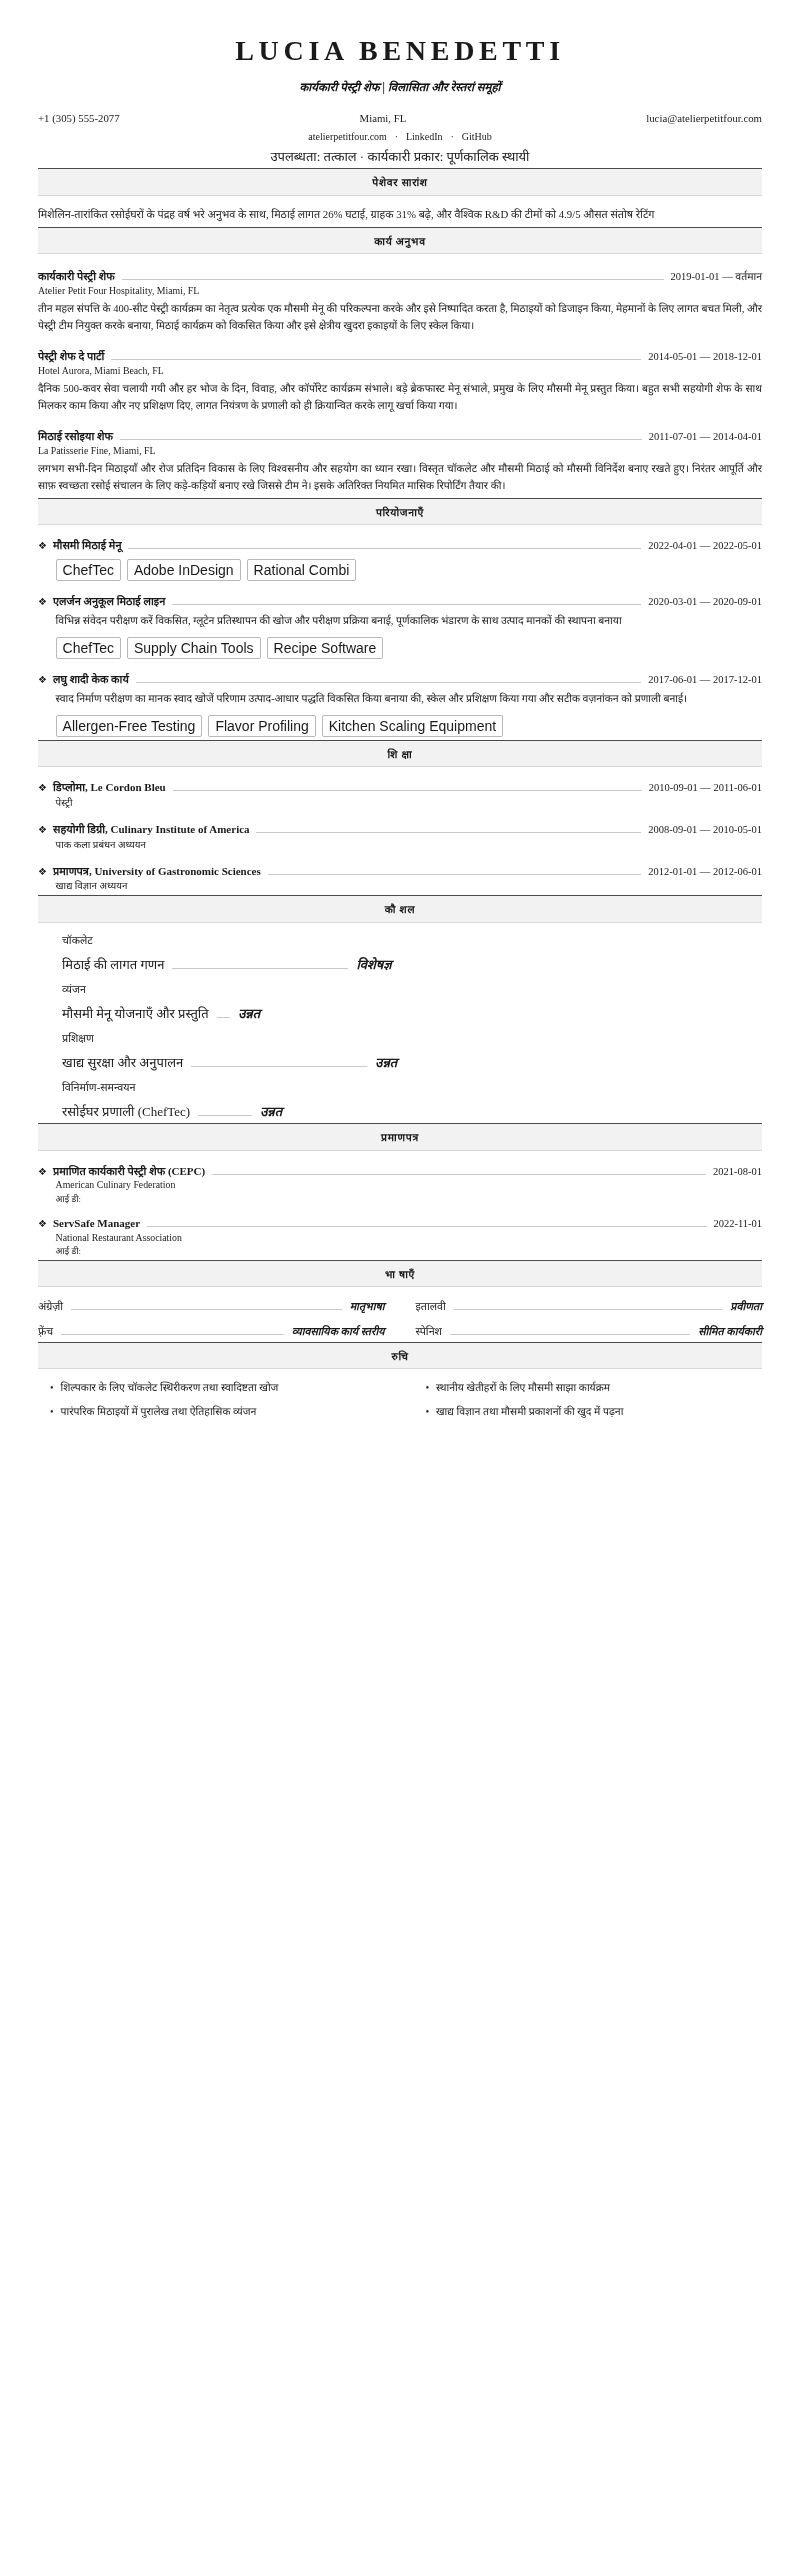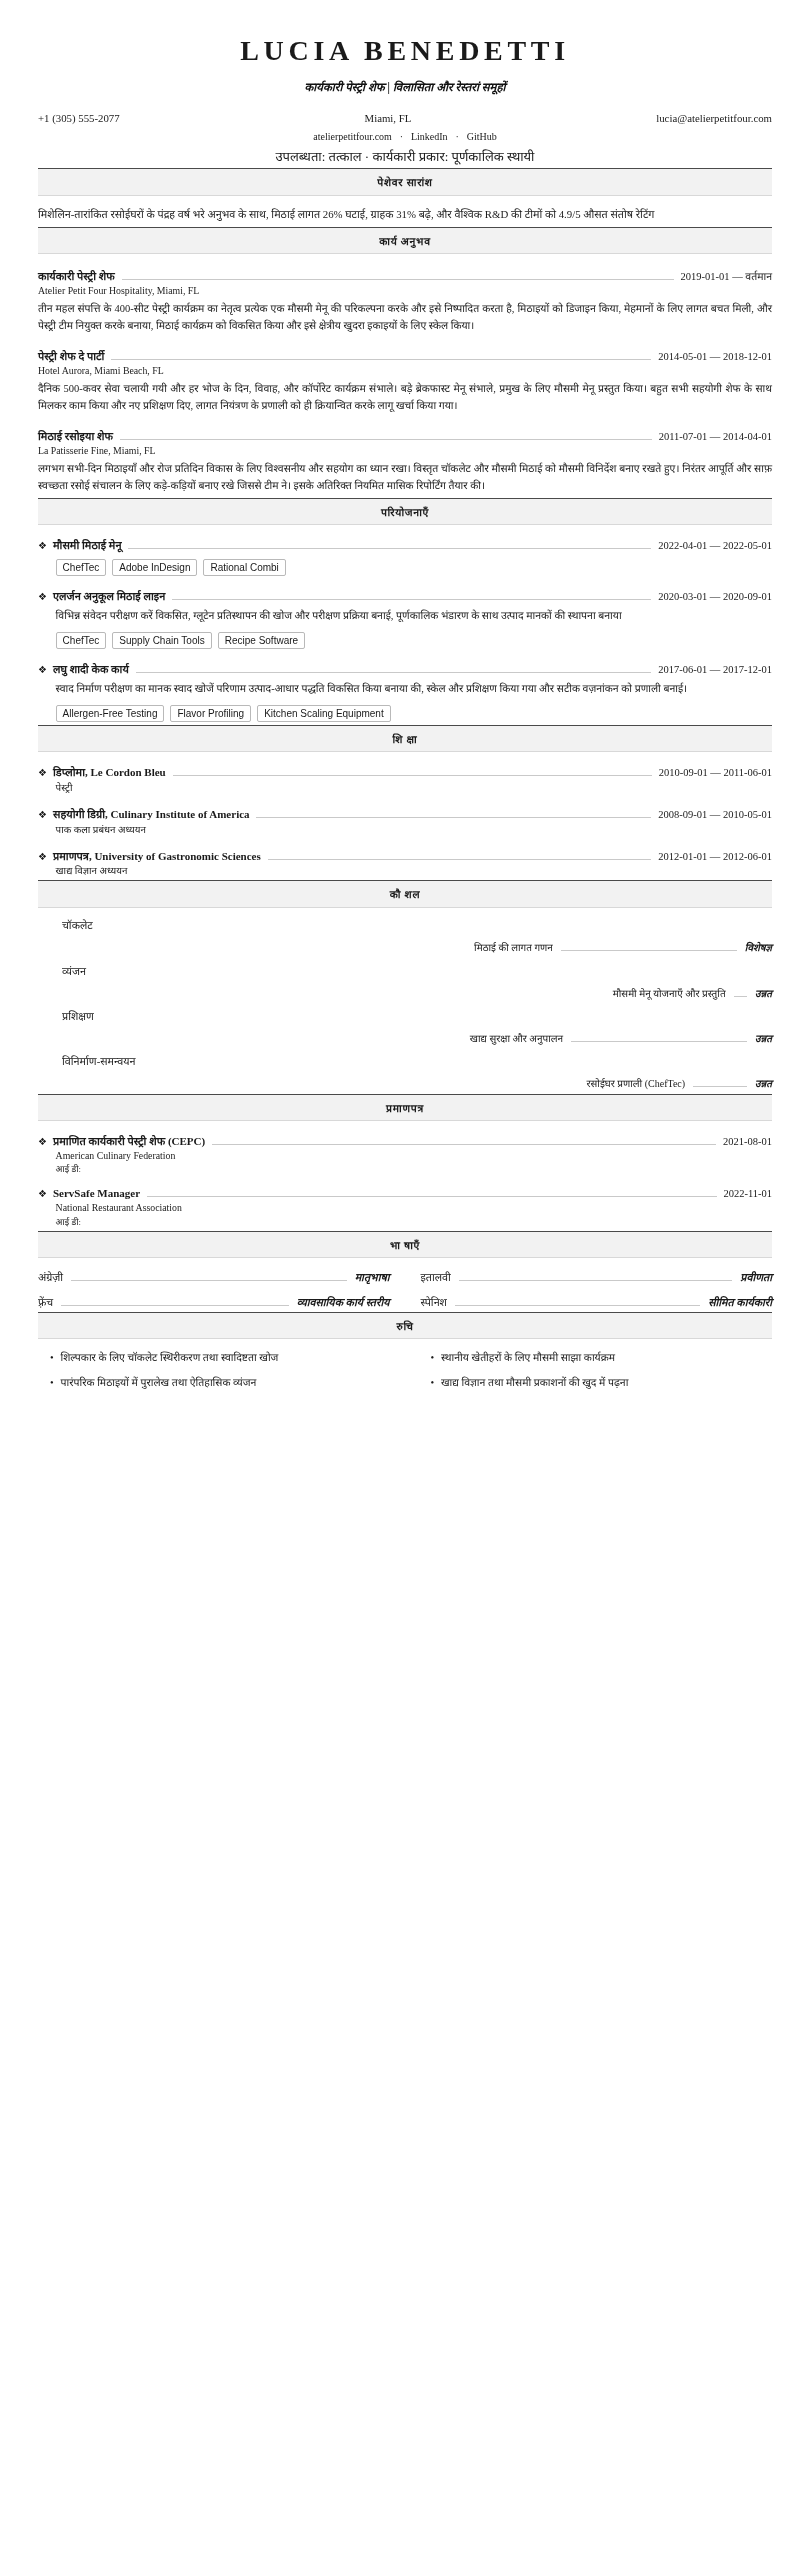--- a/index.html
+++ b/index.html
@@ -7,21 +7,21 @@
     margin: 0; padding: 0;
     background: #ffffff;
   }
   body {
     width: 810px;
     font-family: "Liberation Serif", serif;
     color: #1a1a1a;
   }
   .page {
     width: 810px;
-    padding: 30px 38px 41px 38px;
+    padding: 30px 48px 41px 38px;
   }
 
   
   .name {
     text-align: center;
     font-family: "Liberation Serif", serif;
     font-size: 28px;
     font-weight: bold;
     letter-spacing: 4.7px;
     margin: 5.4px 0 12px 0;
@@ -124,37 +124,36 @@
   .tags {
     margin: 6.8px 0 0 17.6px;
     display: flex;
     flex-wrap: wrap;
     gap: 6px;
   }
   .tag {
     border: 0.7px solid #b9b9b9;
     border-radius: 2px;
     padding: 2px 6px;
-    font-size: 10px;
+    font-size: 14px;
     font-family: "Liberation Sans", sans-serif;
     background: #fff;
   }
   .dsub {
     font-size: 9.8px;
     margin: 1.4px 0 0 17.6px;
   }
 
   
   .skills { margin-top: 9.5px; }
   .skill-line {
     display: flex;
     align-items: baseline;
-    font-size: 10px;
+    font-size: 13px;
     margin: 8px 0 0 24px;
-    justify-content: flex-end;
   }
   .skill-name { white-space: nowrap; }
   .skill-leader {
     flex: 0 1 176px;
     border-bottom: 0.7px solid #c9c9c9;
     margin: 0 8px 3.4px 8px;
     height: 0.7px;
   }
   .skill-level {
     font-style: italic;

